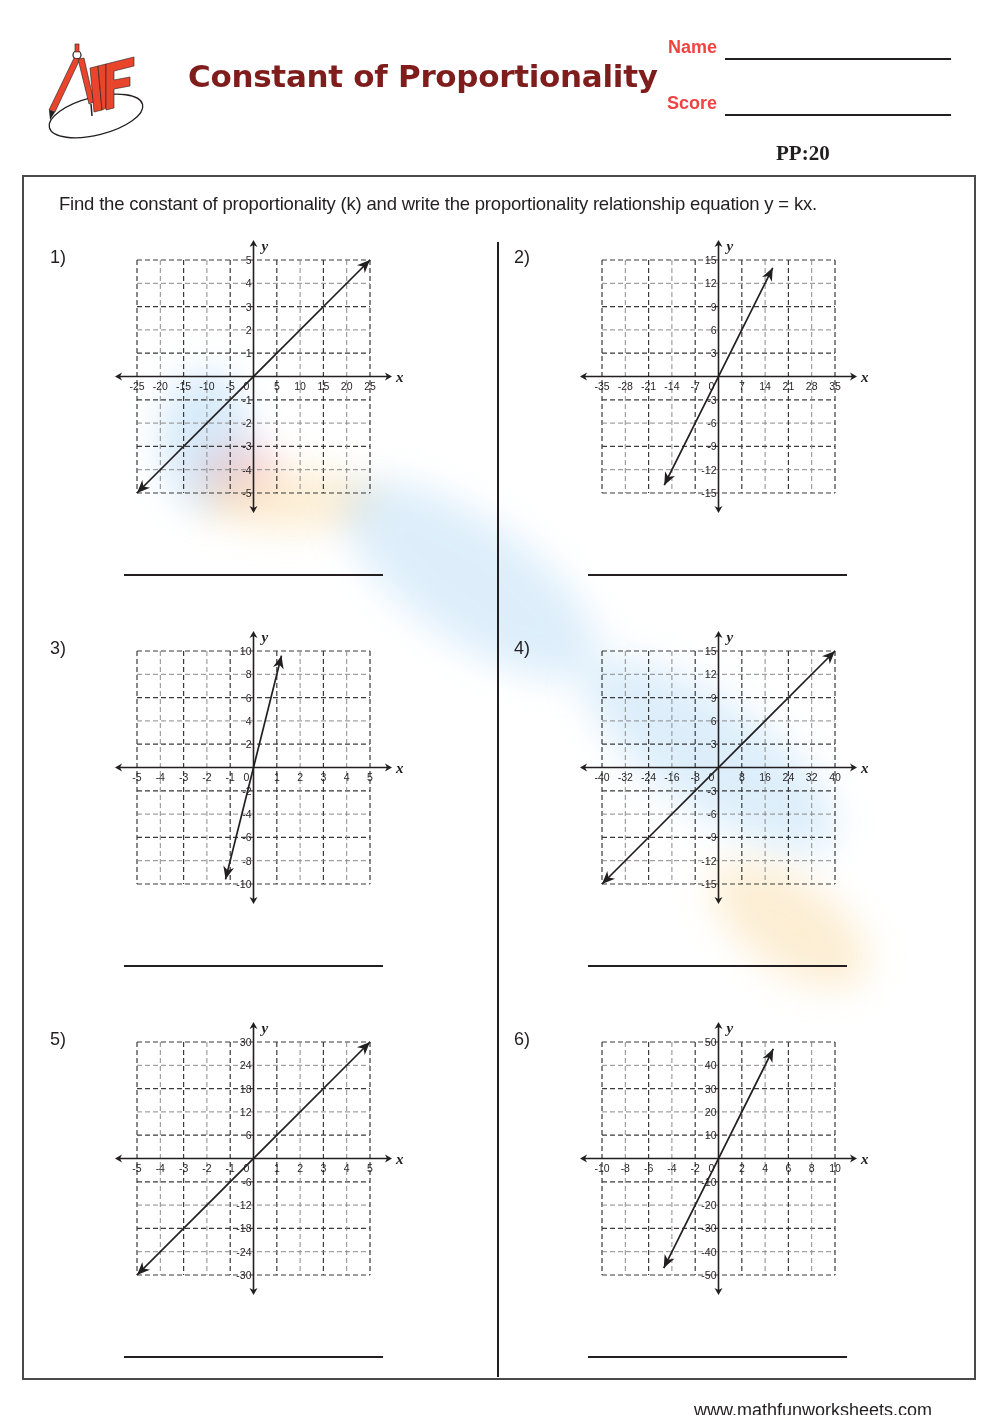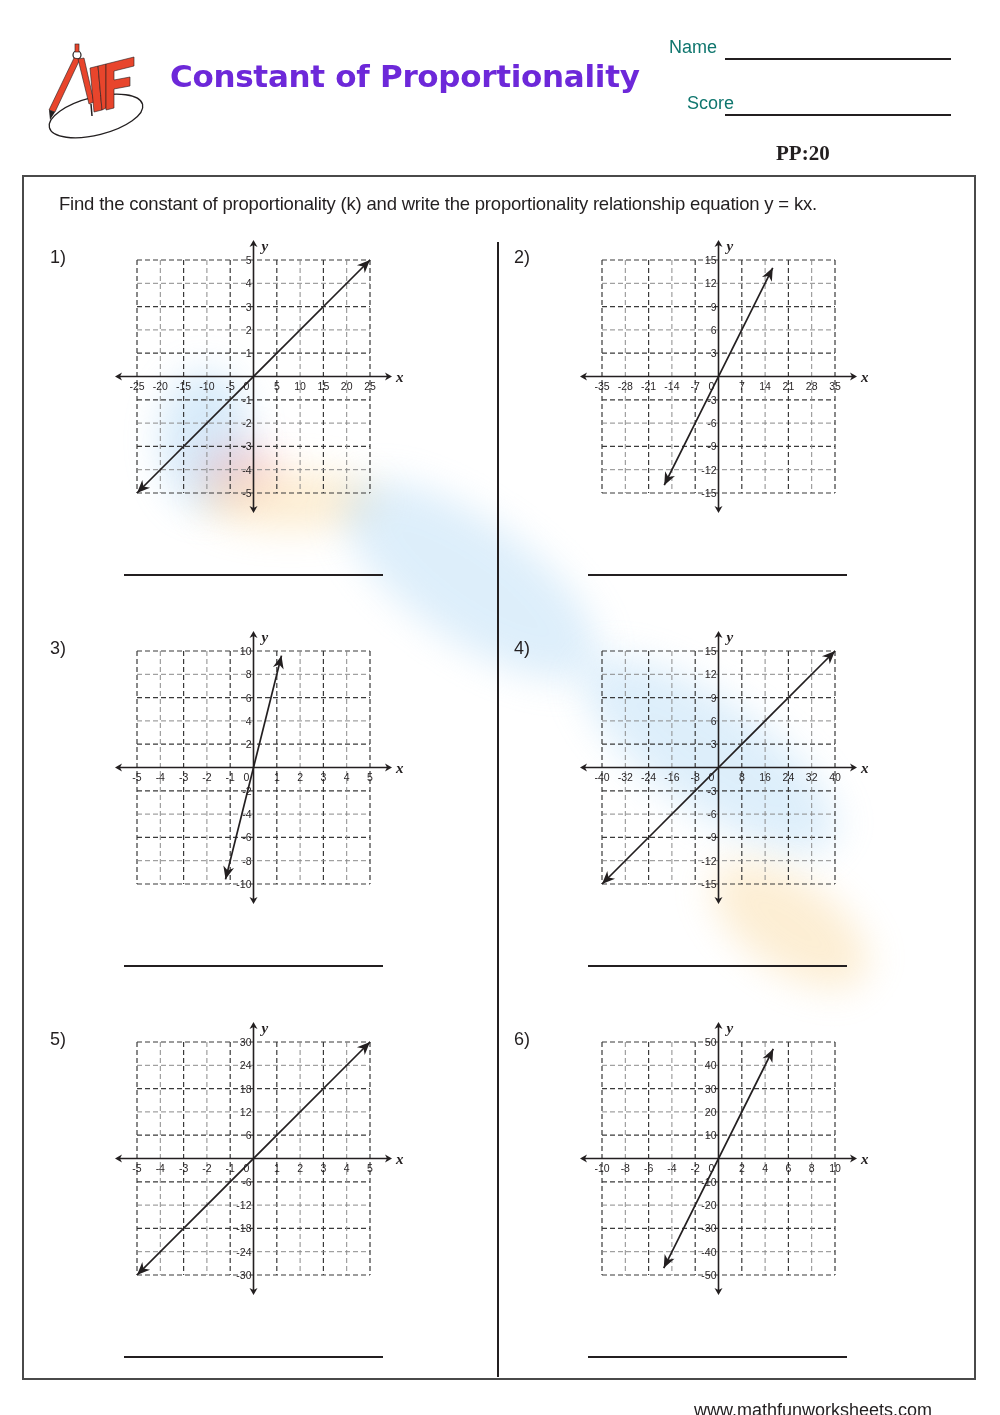--- a/index.html
+++ b/index.html
@@ -1,22 +1,22 @@
 <!DOCTYPE html>
 <html><head>
 <meta charset="utf-8">
 <style>
   html, body { margin: 0; padding: 0; background: #ffffff; }
   body { width: 1000px; height: 1415px; position: relative; overflow: hidden;
          font-family: "Liberation Sans", "DejaVu Sans", sans-serif; color: #231f20; }
   .abs { position: absolute; }
   #logo { left: 40px; top: 40px; width: 110px; height: 100px; }
-  #title { left: 170px; top: 58px; font-size: 31px; font-weight: bold; color: #6d28d9;
+  #title { left: 188px; top: 58px; font-size: 31px; font-weight: bold; color: #7f1d1d;
            font-family: "DejaVu Sans", sans-serif; letter-spacing: -0.3px; white-space: nowrap; }
-  .field-label { font-size: 18px; color: #0f766e; text-align: right; width: 80px; }
+  .field-label { font-size: 18px; color: #ef4444; text-align: right; width: 80px; font-weight: bold; }
   .field-line { height: 0; border-top: 2px solid #231f20; width: 226px; }
   #pp { left: 776px; top: 141px; font-size: 21px; font-family: "Liberation Serif", serif; color: #231f20; font-weight: bold; }
   #frame { left: 22px; top: 175px; width: 950px; height: 1201px; border: 2px solid #4a4a4a; box-sizing: content-box; }
   #instructions { left: 50px; top: 193px; font-size: 18.5px; color: #231f20; white-space: nowrap; letter-spacing: -0.2px; margin-left: 9px; }
   #divider { left: 497px; top: 242px; width: 2px; height: 1135px; background: #231f20; }
   .qnum { font-size: 18px; color: #231f20; }
   .answer-line { height: 0; border-top: 2px solid #231f20; width: 259px; }
   #footer { left: 694px; top: 1383px; font-size: 18px; color: #231f20; white-space: nowrap; margin-top: 17px; }
   svg.graph { position: absolute; overflow: visible; }
   .wm { position: absolute; border-radius: 50%; filter: blur(18px); opacity: 0.35; }
@@ -42,21 +42,21 @@
     <line x1="51" y1="64" x2="52" y2="76" stroke="#231f20" stroke-width="1.5"></line>
     <polygon points="50,28 58,26 62,70 54,72" fill="#e8452c" stroke="#231f20" stroke-width="0.6"></polygon>
     <polygon points="58,26 66,24 66,68 62,70" fill="#e8452c" stroke="#231f20" stroke-width="0.6"></polygon>
     <polygon points="66,24 94,17 94,26 74,31 74,40 90,37 90,46 74,49 74,68 66,70" fill="#e8452c" stroke="#231f20" stroke-width="0.6"></polygon>
   </svg>
 </div>
 <div id="title" class="abs">Constant of Proportionality</div>
 
 <div class="abs field-label" style="left:637px;top:37px;">Name</div>
 <div class="abs field-line" style="left:725px;top:58px;"></div>
-<div class="abs field-label" style="left:654px;top:93px;">Score</div>
+<div class="abs field-label" style="left:637px;top:93px;">Score</div>
 <div class="abs field-line" style="left:725px;top:114px;"></div>
 <div id="pp" class="abs">PP:20</div>
 
 <div id="frame" class="abs"></div>
 <div id="instructions" class="abs">Find the constant of proportionality (k) and write the proportionality relationship equation y = kx.</div>
 <div id="divider" class="abs"></div>
 
 <div class="abs qnum" style="left:50px;top:247px;">1)</div>
 <div class="abs qnum" style="left:514px;top:247px;">2)</div>
 <div class="abs qnum" style="left:50px;top:638px;">3)</div>

